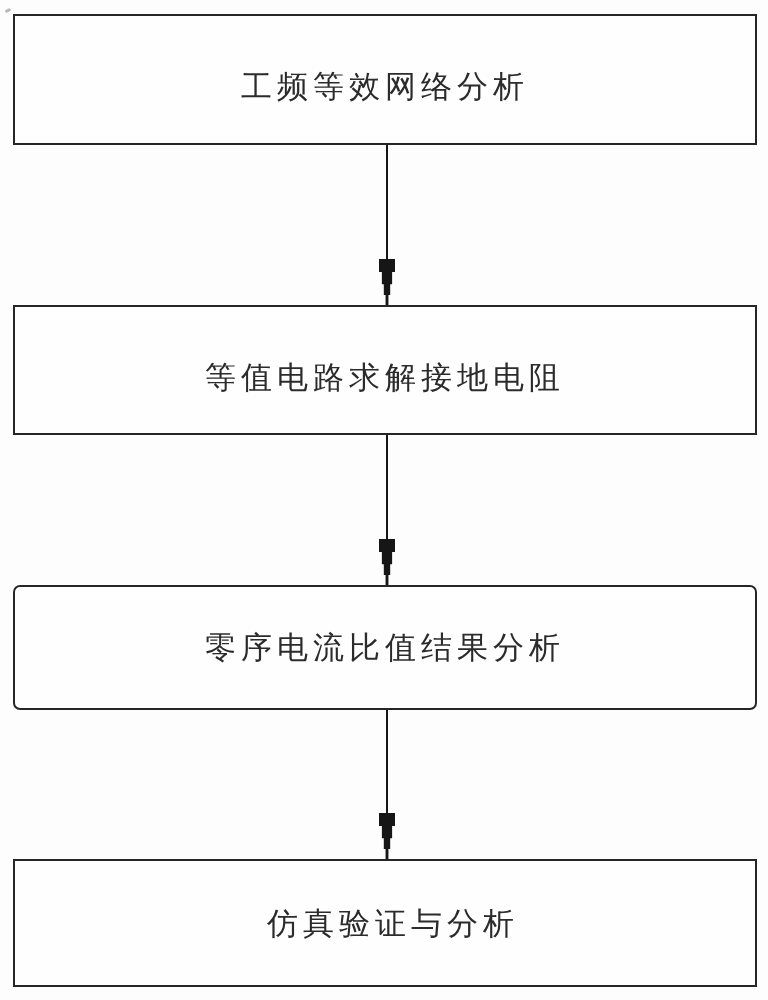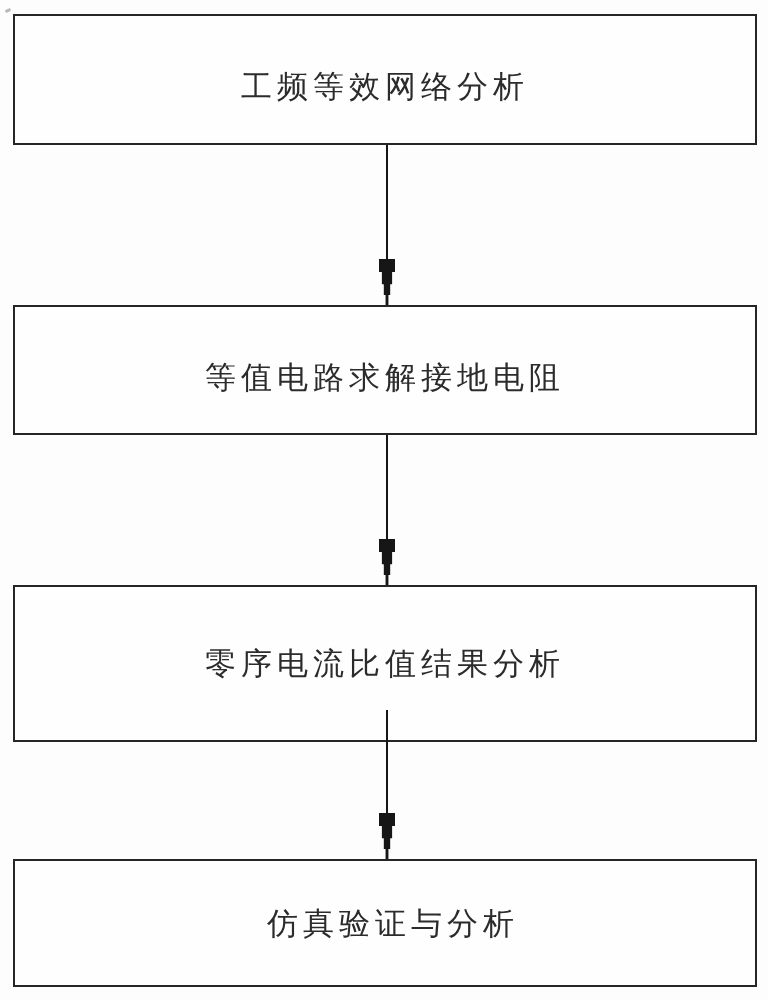--- a/index.html
+++ b/index.html
@@ -31,21 +31,21 @@
     color: var(--text-color, #2b2b2b);
     letter-spacing: 5px;
     white-space: nowrap;
     line-height: 1;
   }
   
   .flow-node.n0 { top: 14px;  height: 131px; }
   .flow-node.n0 .node-label { padding-top: 14px; }
   .flow-node.n1 { top: 305px; height: 130px; }
   .flow-node.n1 .node-label { padding-top: 14px; }
-  .flow-node.n2 { top: 585px; height: 157px; }
+  .flow-node.n2 { top: 585px; height: 125px; border-radius: 7px; }
   .flow-node.n3 { top: 859px; height: 128px; padding-left: 16px; }
 
   .flow-arrow {
     position: absolute;
     left: 378px;            
     width: 18px;
     display: flex;
     flex-direction: column;
     align-items: center;
   }

